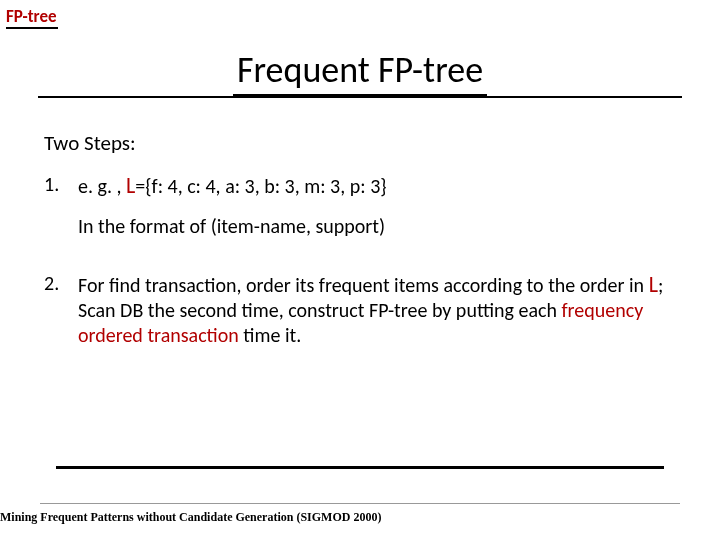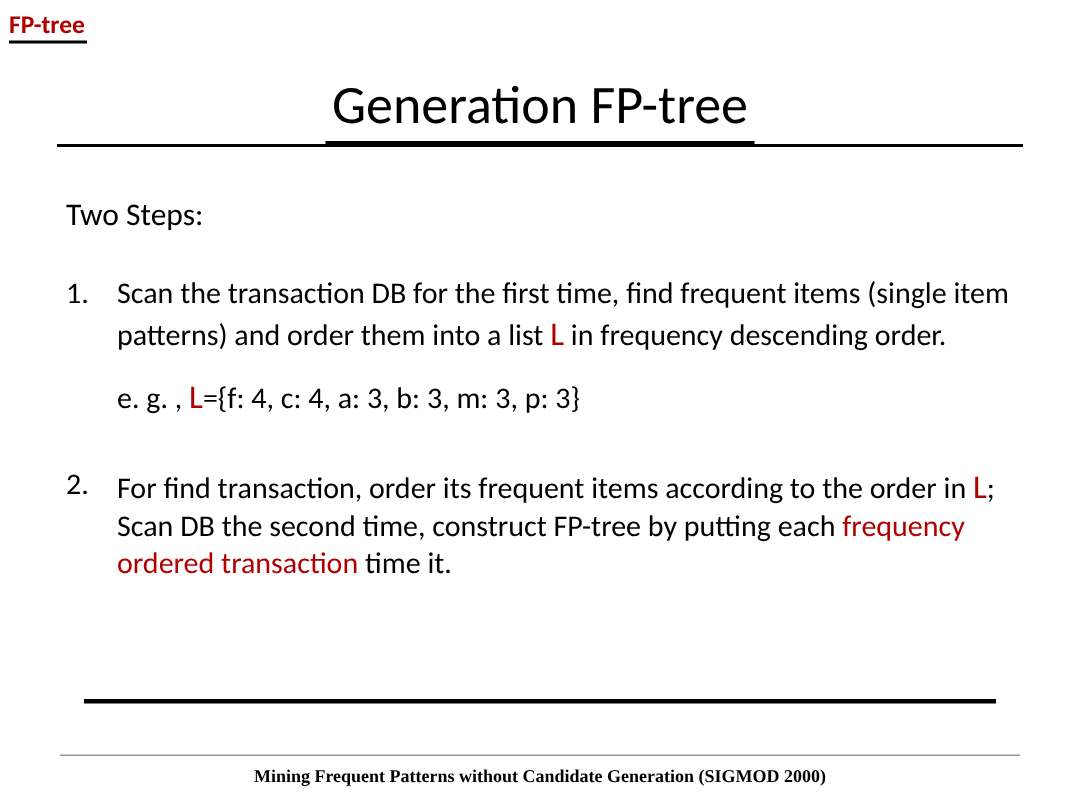--- a/index.html
+++ b/index.html
@@ -4,59 +4,57 @@
 <style>
   * { margin: 0; padding: 0; box-sizing: border-box; }
   html, body { width: 720px; height: 540px; font-family: Calibri, "Segoe UI", Arial, sans-serif; background: #fff; color: #000; }
   .slide { position: relative; width: 720px; height: 408px; padding: 0; }
   .tag { position: absolute; top: 6px; left: 6px; border-bottom: 2px solid #000; padding: 0 1px 0 0; font-size: 17px; }
   .tag-red { color: #b10000; font-weight: 600; }
   .title-wrap { position: absolute; top: 48px; left: 0; right: 0; text-align: center; }
   .title { display: inline-block; font-size: 36px; font-weight: 400; border-bottom: 3px solid #000; padding: 0 4px 2px; letter-spacing: 0; }
   .title-rule { position: absolute; top: 96px; left: 38px; right: 38px; height: 2px; background: #000; }
   .body { position: absolute; top: 130px; left: 44px; right: 44px; font-size: 20px; line-height: 1.25; }
-  .subhead { margin-bottom: 28px; font-size: 21px; }
+  .subhead { margin-bottom: 16px; font-size: 21px; }
   ol.steps { list-style: none; padding: 0; }
   ol.steps > li { display: flex; margin-bottom: 18px; }
   .num { flex: 0 0 34px; }
   .li-body { flex: 1 1 auto; }
   .li-body p { margin-bottom: 14px; }
   .L { color: #b10000; font-size: 22px; }
   .red { color: #b10000; }
   .bottom-rule { position: absolute; left: 56px; right: 56px; top: 466px; height: 3px; background: #000; }
   .thin-rule { position: absolute; left: 40px; right: 40px; top: 503px; height: 1px; background: #999; }
-  .footer { position: absolute; left: 0; right: 0; top: 510px; text-align: center; font-family: "Comic Sans MS", "Comic Sans", cursive; font-size: 12px; font-weight: 700; }
+  .footer { position: absolute; left: 0; right: 0; top: 510px; font-family: "Comic Sans MS", "Comic Sans", cursive; font-size: 12px; font-weight: 700; }
 </style>
 </head>
 <body>
 
 <div class="slide">
 
   <div class="tag">
     <span class="tag-red">FP-tree</span>
   </div>
 
   <div class="title-wrap">
-    <span class="title">Generation FP-tree</span>
+    <span class="title">Frequent FP-tree</span>
   </div>
   <div class="title-rule"></div>
 
   <div class="body">
     <div class="subhead">Two Steps:</div>
 
     <ol class="steps">
       <li>
         <div class="num">1.</div>
         <div class="li-body">
           <p>
-            <span>Scan the transaction DB for the first time, find frequent items (single item patterns) and order them into a list </span><span class="L">L</span><span> in frequency descending order.</span>
-          </p>
-          <p>
             <span>e. g. , </span><span class="L">L</span><span>={f: 4, c: 4, a: 3, b: 3, m: 3, p: 3}</span>
           </p>
+          <p>In the format of (item-name, support)</p>
         </div>
       </li>
       <li>
         <div class="num">2.</div>
         <div class="li-body">
           <p>
             <span>For find transaction, order its frequent items according to the order in </span><span class="L">L</span><span>; Scan DB the second time, construct FP-tree by putting each </span><span class="red">frequency ordered transaction</span><span> time it.</span>
           </p>
         </div>
       </li>

